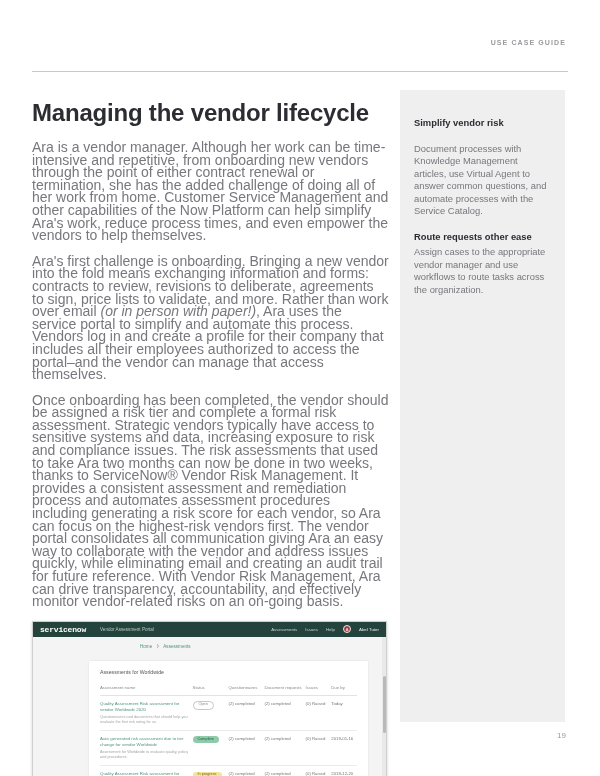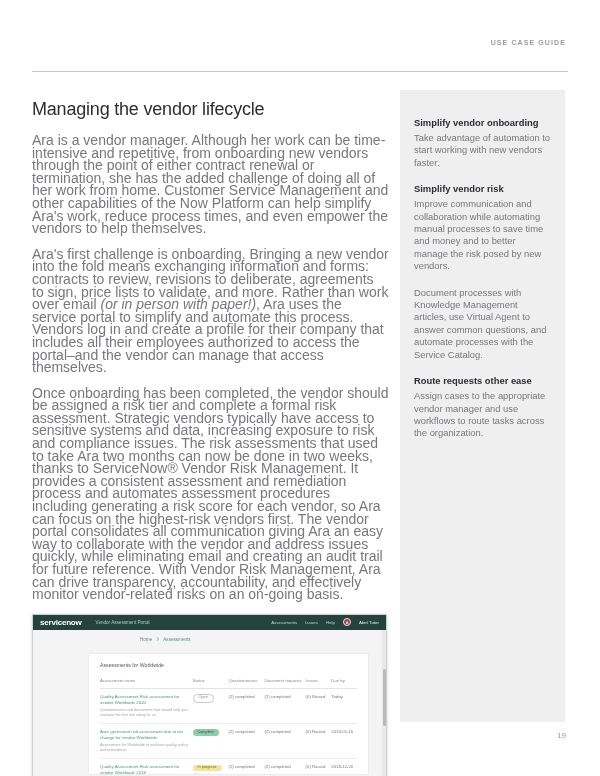--- a/index.html
+++ b/index.html
@@ -10,29 +10,29 @@
   }
 
   
   .usecase-label { position:absolute; top:39px; right:34px; font-size:7px; font-weight:bold;
     letter-spacing:1.1px; color:#9a9a9f; }
   .top-rule { position:absolute; top:71px; left:32px; right:32px; height:1px; background:#c9c9cc; }
   .pagenum { position:absolute; right:34px; bottom:36px; font-size:8px; color:#9a9a9f; }
 
   
   .main { position:absolute; left:32px; top:99px; width:357px; }
-  .main h1 { font-size:18px; font-weight:normal; color:#2c2c33; margin:0 0 14px 0; letter-spacing:-0.2px; }
+  .main h1 { font-size:24px; font-weight:bold; color:#2c2c33; margin:0 0 14px 0; letter-spacing:-0.2px; }
   .main p.body { font-size:14px; line-height:12.6px; color:#77777d; margin:0 0 13px 0; }
   .caption { font-size:8.6px; font-style:italic; color:#7c7c82; margin-top:26px; }
 
   
   .snap { width:355px; height:170px; margin-top:3px; position:relative; overflow:hidden;
     border:1px solid #cfcfcf; box-shadow:0 1px 3px rgba(0,0,0,.18); background:#f4f4f4; }
   .snap-top { height:15px; background:#24433c; display:flex; align-items:center; padding:0 7px; }
-  .snap-logo { color:#ffffff; font-weight:bold; font-size:8px; letter-spacing:-0.2px; }
+  .snap-logo { color:#ffffff; font-weight:bold; font-size:8px; letter-spacing:-0.2px;font-family:Liberation Mono, monospace; }
   .snap-title { color:#b6c9c2; font-size:4.6px; margin-left:14px; }
   .snap-nav { margin-left:auto; display:flex; align-items:center; gap:8px; }
   .snap-nav .navitem { color:#c4d4ce; font-size:4.4px; }
   .avatar { width:8px; height:8px; border-radius:50%; background:#9e3c42; color:#fff; font-size:4px;
     display:flex; align-items:center; justify-content:center; border:0.5px solid #e8e8e8; }
   .snap-user { color:#e8eeec; font-size:4.4px; }
 
   .snap-body { position:absolute; top:15px; left:0; right:0; bottom:0; background:#f4f4f4; }
   .crumbs { position:absolute; top:7px; left:107px; font-size:4.6px; color:#4e937f;
     display:flex; gap:4px; align-items:center; }
@@ -167,26 +167,21 @@
       </div>
       <div class="hscroll"></div>
     </div>
   </div>
 
   <div class="caption">Vendors can track and complete risk assessments in the Vendor Assessment Portal.</div>
 </div>
 
 <div class="sidebar">
   <div class="side-sec">
-    <h3>Simplify vendor onboarding</h3>
-    <p>Take advantage of automation to start working with new vendors faster.</p>
-  </div>
-  <div class="side-sec">
     <h3>Simplify vendor risk</h3>
-    <p>Improve communication and collaboration while automating manual processes to save time and money and to better manage the risk posed by new vendors.</p>
   </div>
   <div class="side-sec">
     <p>Document processes with Knowledge Management articles, use Virtual Agent to answer common questions, and automate processes with the Service Catalog.</p>
   </div>
   <div class="side-sec">
     <h3>Route requests other ease</h3>
     <p>Assign cases to the appropriate vendor manager and use workflows to route tasks across the organization.</p>
   </div>
 </div>
 

